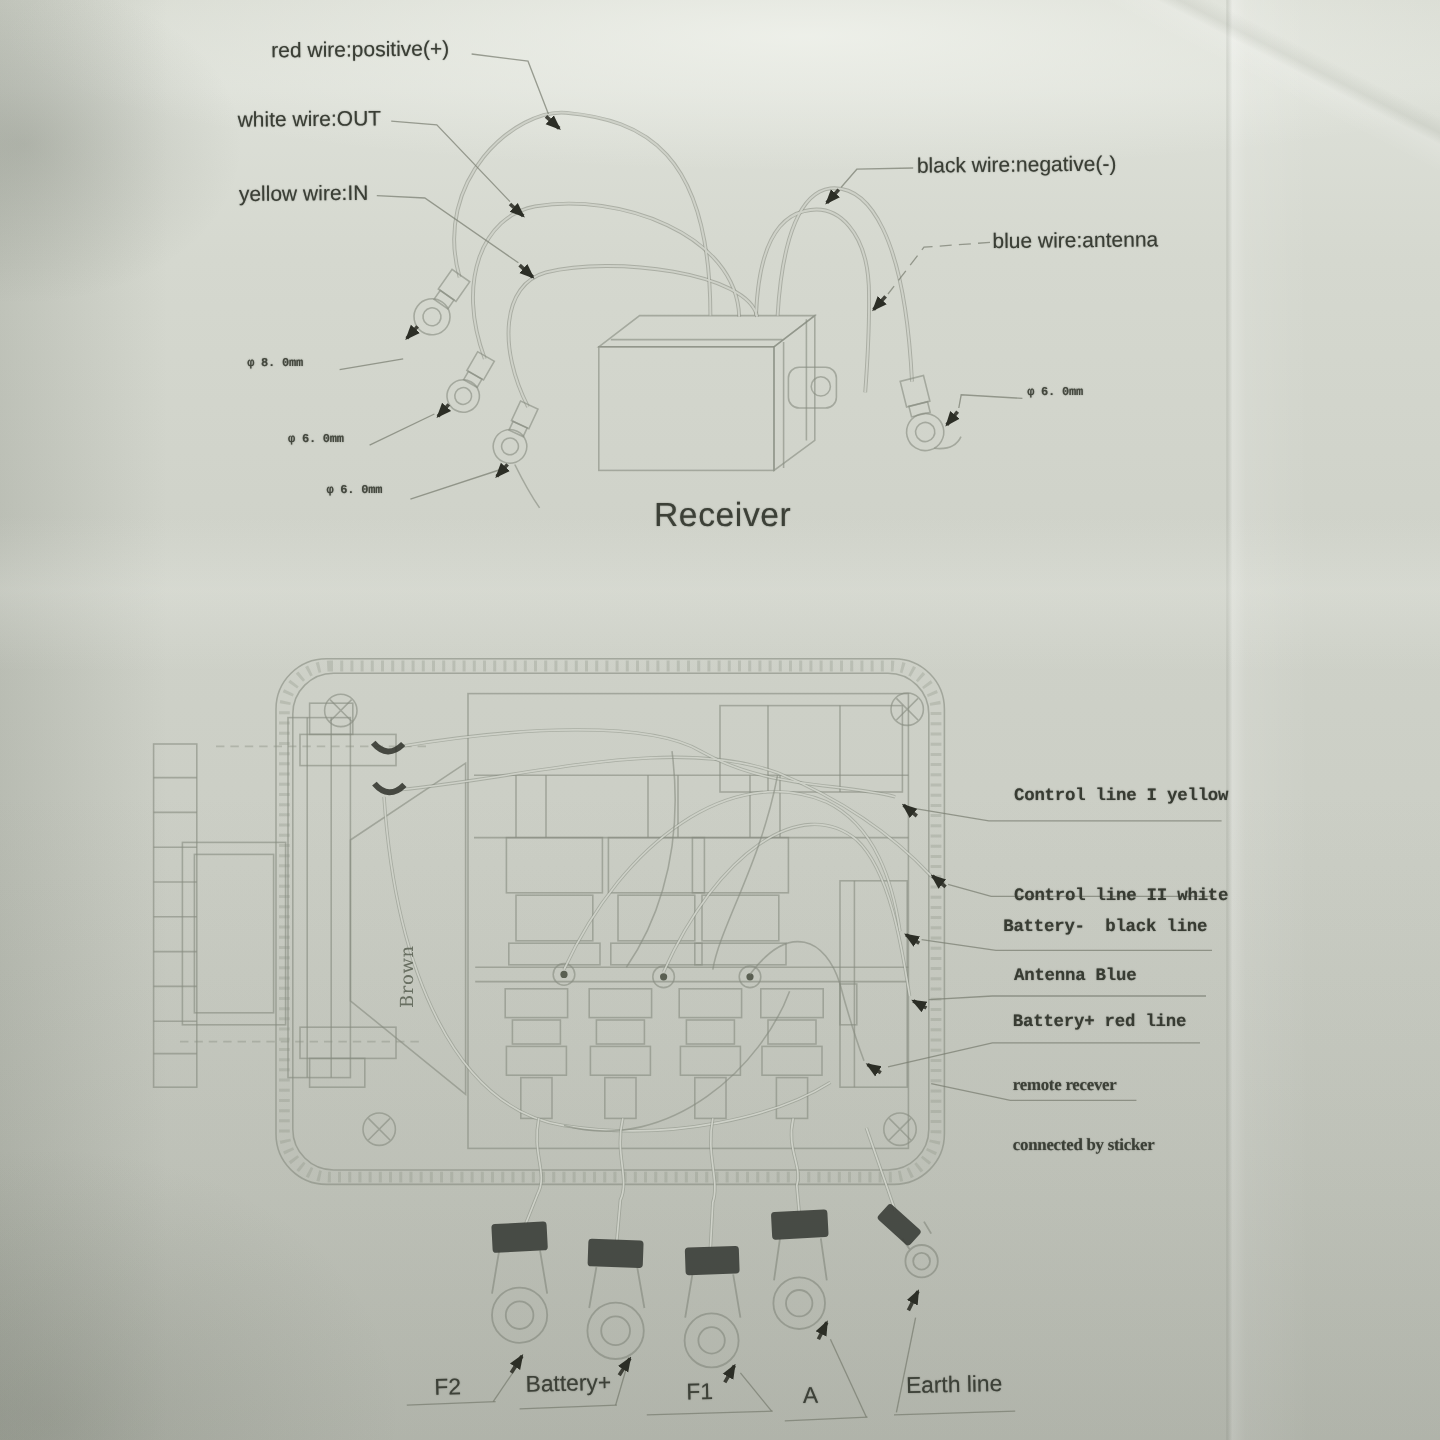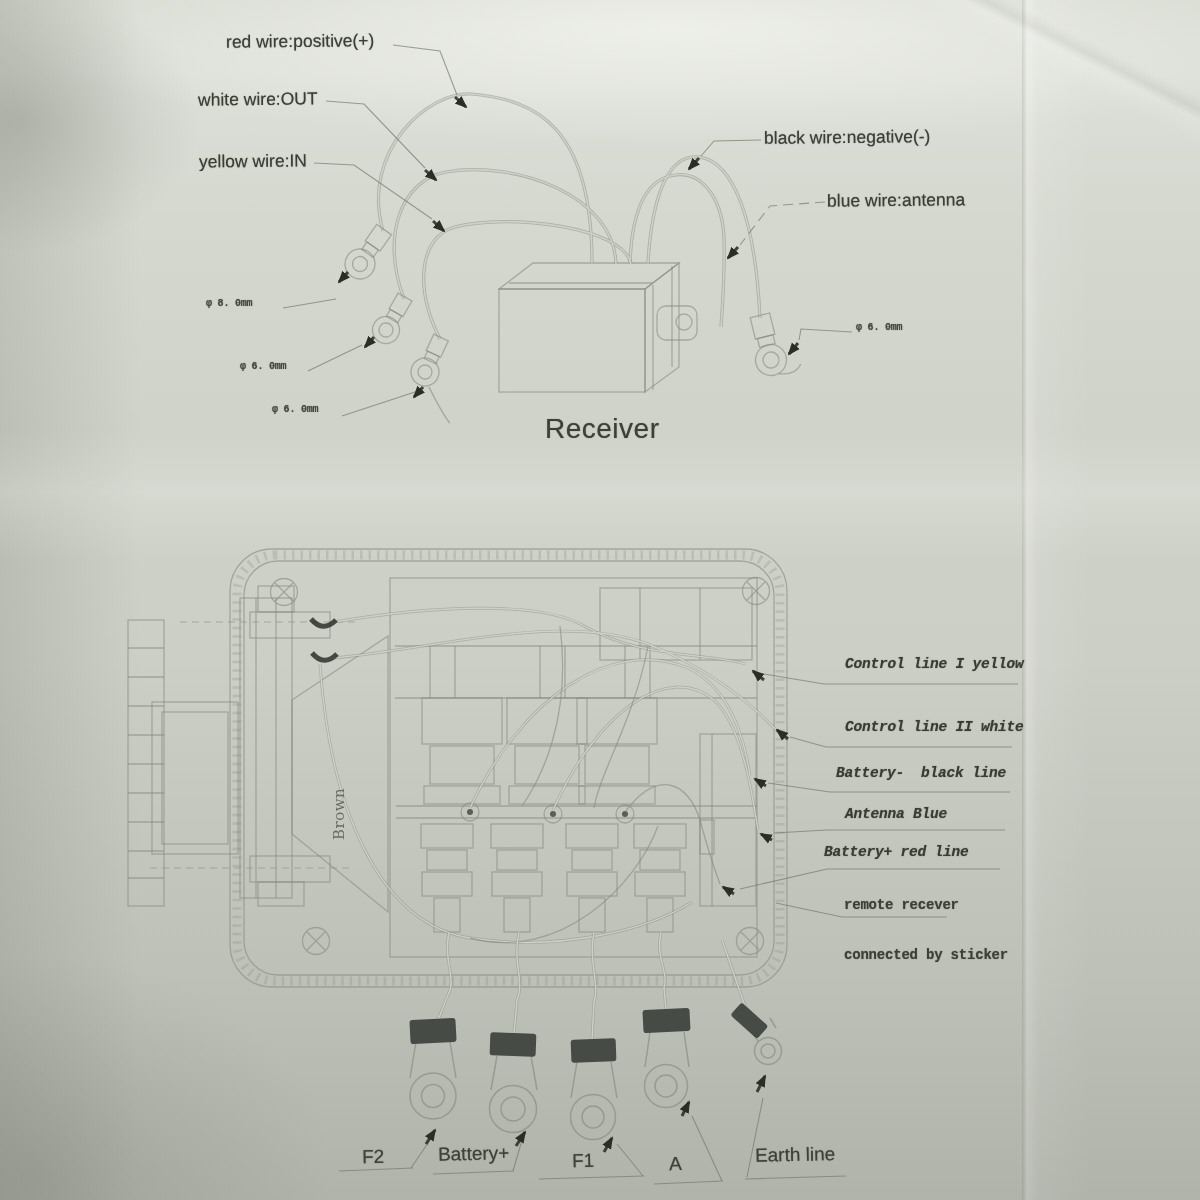--- a/index.html
+++ b/index.html
@@ -18,22 +18,22 @@
     background:linear-gradient(180deg,rgba(255,255,255,0) 46%,rgba(110,116,102,.10) 50%,rgba(255,255,255,.14) 53%,rgba(255,255,255,0) 60%);}
   .ov-midband{background:linear-gradient(180deg,rgba(255,255,255,0) 430px,rgba(238,240,234,.25) 492px,rgba(255,255,255,0) 560px);}
   .art{position:absolute;left:0;top:0;filter:blur(.35px);}
   .lbl{position:absolute;color:#3a3e35;white-space:pre;line-height:1.05;
     text-shadow:0 0 1.1px rgba(58,62,53,.65);}
   .sans{font-family:"Liberation Sans",sans-serif;}
   .mono{font-family:"Liberation Mono","DejaVu Sans Mono",monospace;font-weight:bold;letter-spacing:-.2px;}
   .wirelbl{font-size:17.5px;transform:rotate(-.6deg);}
   .gauge{font-size:10px;font-weight:bold;color:#44483e;}
   .caption{font-size:28px;letter-spacing:.5px;color:#3c4037;}
-  .linelbl{font-size:14.5px;color:#383c33;font-style:italic;}
-  .notelbl{font-size:14px;color:#3c4037;}
+  .linelbl{font-size:14.5px;color:#383c33;}
+  .notelbl{font-size:14px;color:#3c4037;font-family:Liberation Serif, serif;}
   .termlbl{font-size:19px;transform:rotate(-1.2deg);color:#3d4138;}
   .brown{position:absolute;left:330px;top:840px;transform:rotate(-90deg);transform-origin:0 0;
     font-family:"DejaVu Serif",serif;font-size:15px;color:#596052;opacity:.85;letter-spacing:.5px;}
 </style>
 </head>
 <body>
 
 <div id="photo">
 
   <div class="overlay ov-topglow"></div>
@@ -342,24 +342,24 @@
   <div class="lbl sans wirelbl" style="left:827px;top:191px">blue wire:antenna</div>
 
   <div class="lbl mono gauge" style="left:206px;top:299px">φ 8. 0mm</div>
   <div class="lbl mono gauge" style="left:240px;top:362px">φ 6. 0mm</div>
   <div class="lbl mono gauge" style="left:272px;top:405px">φ 6. 0mm</div>
   <div class="lbl mono gauge" style="left:856px;top:323px">φ 6. 0mm</div>
 
   <div class="lbl sans caption" style="left:545px;top:414px">Receiver</div>
 
   <div class="lbl mono linelbl" style="left:845px;top:657px">Control line I yellow</div>
-  <div class="lbl mono linelbl" style="left:845px;top:720px">Control line II white</div>
+  <div class="lbl mono linelbl" style="left:845px;top:740px">Control line II white</div>
   <div class="lbl mono linelbl" style="left:836px;top:766px">Battery-  black line</div>
   <div class="lbl mono linelbl" style="left:845px;top:807px">Antenna Blue</div>
-  <div class="lbl mono linelbl" style="left:824px;top:845px">Battery+ red line</div>
+  <div class="lbl mono linelbl" style="left:844px;top:845px">Battery+ red line</div>
 
   <div class="lbl mono notelbl" style="left:844px;top:898px">remote recever</div>
   <div class="lbl mono notelbl" style="left:844px;top:948px">connected by sticker</div>
 
   <div class="brown">Brown</div>
 
   <div class="lbl sans termlbl" style="left:362px;top:1147px">F2</div>
   <div class="lbl sans termlbl" style="left:438px;top:1144px">Battery+</div>
   <div class="lbl sans termlbl" style="left:572px;top:1151px">F1</div>
   <div class="lbl sans termlbl" style="left:669px;top:1154px">A</div>

